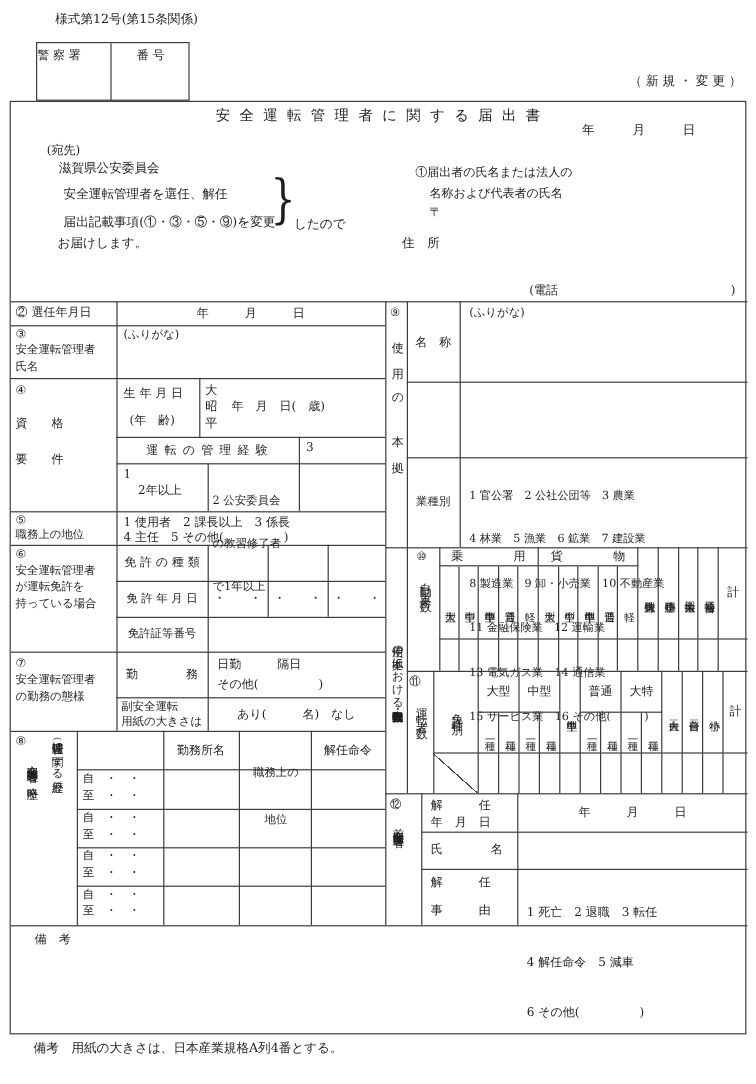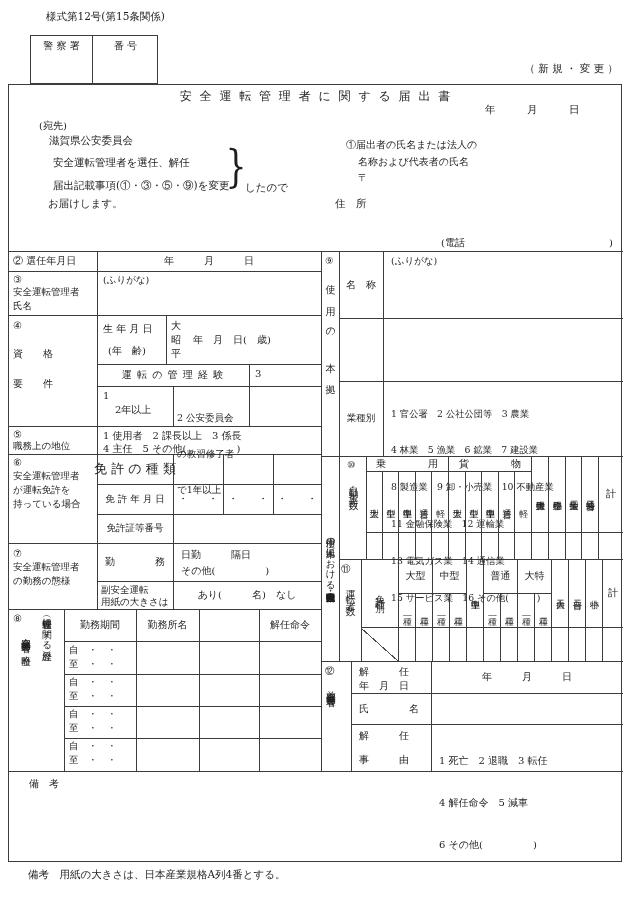--- a/index.html
+++ b/index.html
@@ -16,21 +16,21 @@
 .diag{background:linear-gradient(to top right,transparent calc(50% - .5px),#4a4a4a calc(50% - .5px),#4a4a4a calc(50% + .5px),transparent calc(50% + .5px))}
 .box{position:absolute;border:1px solid #3c3c3c}
 .brace{position:absolute;font-size:44px;line-height:1;transform:scaleX(.75)}
 </style>
 </head>
 <body>
 
 <div class="t" style="left:46px;top:10px;font-size:10.5px">様式第12号(第15条関係)</div>
 
 <div class="box" style="left:30px;top:35px;width:128px;height:49px">
-  <div style="position:absolute;left:0;top:0;width:62px;height:48px;border-right:1px solid #3c3c3c;text-align:center;padding-top:3px"><span>警 察 署</span></div>
+  <div style="position:absolute;left:0;top:0;width:62px;height:48px;border-right:1px solid #3c3c3c;text-align:left;padding-top:3px"><span>警 察 署</span></div>
   <div style="position:absolute;left:62px;top:0;width:65px;height:48px;text-align:center;padding-top:3px"><span>番 号</span></div>
 </div>
 
 <div class="t" style="left:440px;top:62px;width:178px;text-align:right;font-size:10.5px">（ 新 規 ・ 変 更 ）</div>
 
 <div class="box" style="left:8px;top:84px;width:614px;height:778px">
 
   <div class="t" style="left:0;top:4px;width:614px;text-align:center;font-size:12px;letter-spacing:2px">安 全 運 転 管 理 者 に 関 す る 届 出 書</div>
   <div class="t" style="left:476px;top:18px;font-size:10.5px">年　　　月　　　日</div>
 
@@ -124,42 +124,45 @@
 
   <div class="t" style="left:4px;top:343px">⑤</div>
   <div class="t" style="left:4px;top:355px;font-size:9.5px">職務上の地位</div>
   <div class="t" style="left:94px;top:344px">1 使用者　2 課長以上　3 係長</div>
   <div class="t" style="left:94px;top:357px">4 主任　5 その他(　　　　　)</div>
 
   <div class="t" style="left:4px;top:371px">⑥</div>
   <div class="t" style="left:4px;top:385px;font-size:9.5px">安全運転管理者</div>
   <div class="t" style="left:4px;top:399px;font-size:9.5px">が運転免許を</div>
   <div class="t" style="left:4px;top:413px;font-size:9.5px">持っている場合</div>
-  <div class="c" style="left:88px;top:369px;width:76px;height:30px;font-size:13px">免 許 の 種 類</div>
+  <div class="c" style="left:88px;top:369px;width:76px;height:30px;font-size:10px">免 許 の 種 類</div>
   <div class="c" style="left:88px;top:399px;width:76px;height:30px;font-size:9.5px">免 許 年 月 日</div>
   <div class="c" style="left:88px;top:429px;width:76px;height:29px;font-size:9.5px">免許証等番号</div>
   <div class="c" style="left:164px;top:399px;width:50px;height:30px">・　　・</div>
   <div class="c" style="left:214px;top:399px;width:50px;height:30px">・　　・</div>
   <div class="c" style="left:264px;top:399px;width:48px;height:30px">・　　・</div>
 
   <div class="t" style="left:4px;top:462px">⑦</div>
   <div class="t" style="left:4px;top:476px;font-size:9.5px">安全運転管理者</div>
   <div class="t" style="left:4px;top:490px;font-size:9.5px">の勤務の態様</div>
   <div class="c" style="left:88px;top:458px;width:76px;height:38px">勤　　　　務</div>
   <div class="t" style="left:172px;top:463px">日勤　　　隔日</div>
   <div class="t" style="left:172px;top:479px">その他(　　　　　)</div>
   <div class="t" style="left:92px;top:499px;font-size:9.5px">副安全運転</div>
   <div class="t" style="left:92px;top:511px;font-size:9.5px">用紙の大きさは</div>
   <div class="c" style="left:164px;top:496px;width:148px;height:28px">あり(　　　名)　なし</div>
 
   <div class="t" style="left:4px;top:527px">⑧</div>
   <div class="v" style="position:absolute;left:10px;top:545px;height:138px;font-size:9.5px;letter-spacing:1px">安全運転管理者の略歴</div>
   <div class="v" style="position:absolute;left:31px;top:527px;height:157px;font-size:9.5px">（運転管理に関する経歴）</div>
-  <div class="c" style="left:55px;top:524px;width:72px;height:32px">勤務期間</div>
   <div class="c" style="left:127px;top:524px;width:63px;height:32px">勤務所名</div>
+  <div class="col" style="left:196px;top:527px;font-size:9.5px;line-height:13px;width:50px;text-align:center">
+    <div>職務上の</div>
+    <div>地位</div>
+  </div>
   <div class="c" style="left:250px;top:524px;width:62px;height:32px">解任命令</div>
   <div class="t" style="left:60px;top:559px;font-size:9.5px">自　・　・</div>
   <div class="t" style="left:60px;top:573px;font-size:9.5px">至　・　・</div>
   <div class="t" style="left:60px;top:591px;font-size:9.5px">自　・　・</div>
   <div class="t" style="left:60px;top:605px;font-size:9.5px">至　・　・</div>
   <div class="t" style="left:60px;top:623px;font-size:9.5px">自　・　・</div>
   <div class="t" style="left:60px;top:637px;font-size:9.5px">至　・　・</div>
   <div class="t" style="left:60px;top:655px;font-size:9.5px">自　・　・</div>
   <div class="t" style="left:60px;top:669px;font-size:9.5px">至　・　・</div>
 

